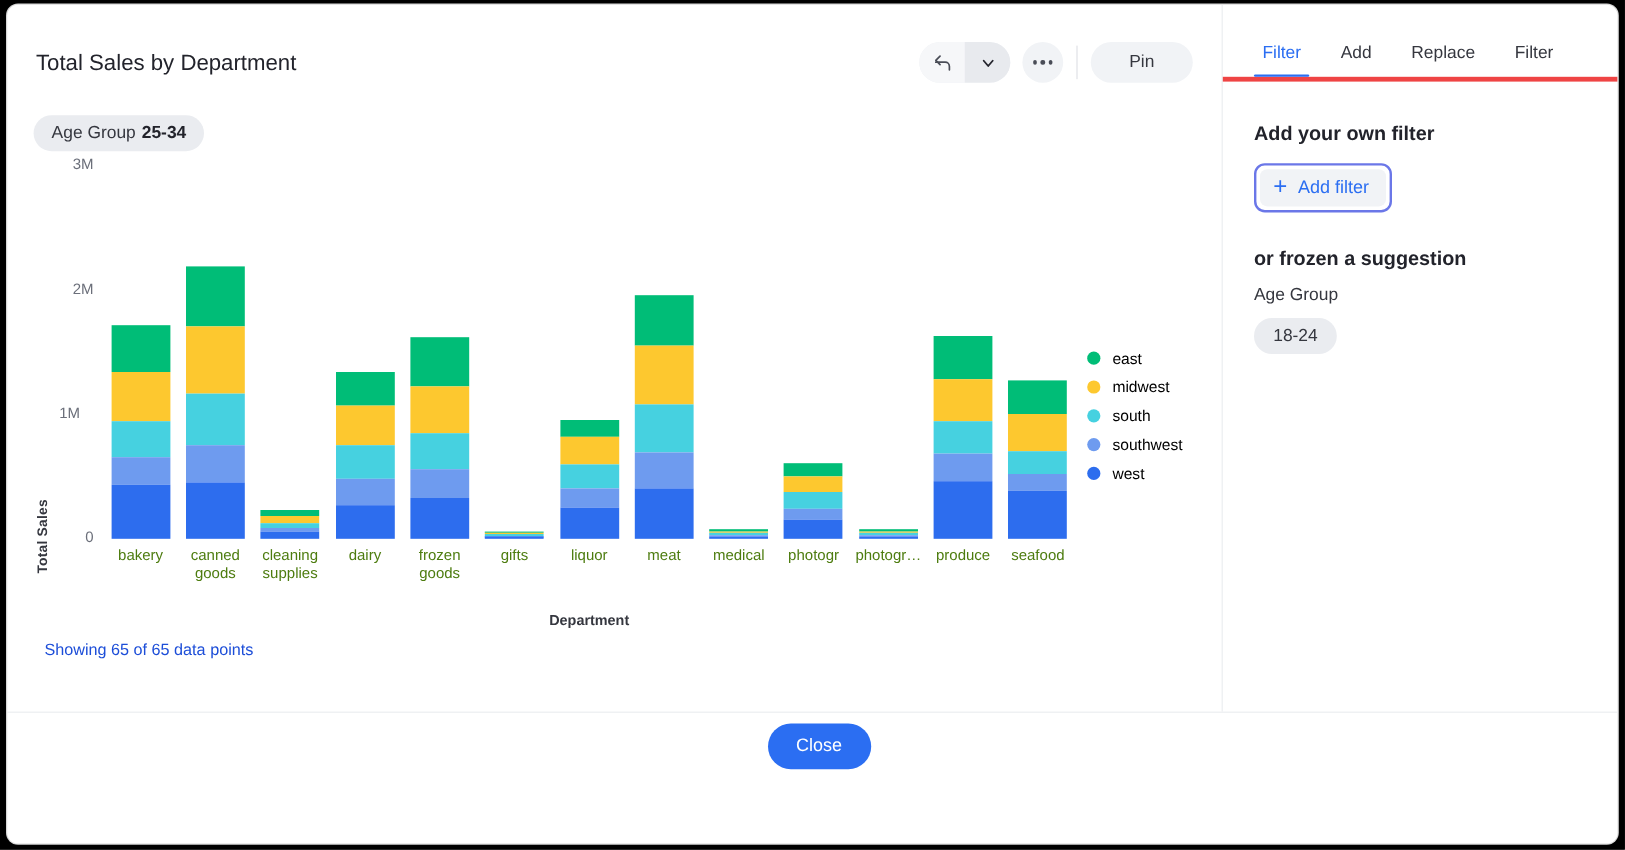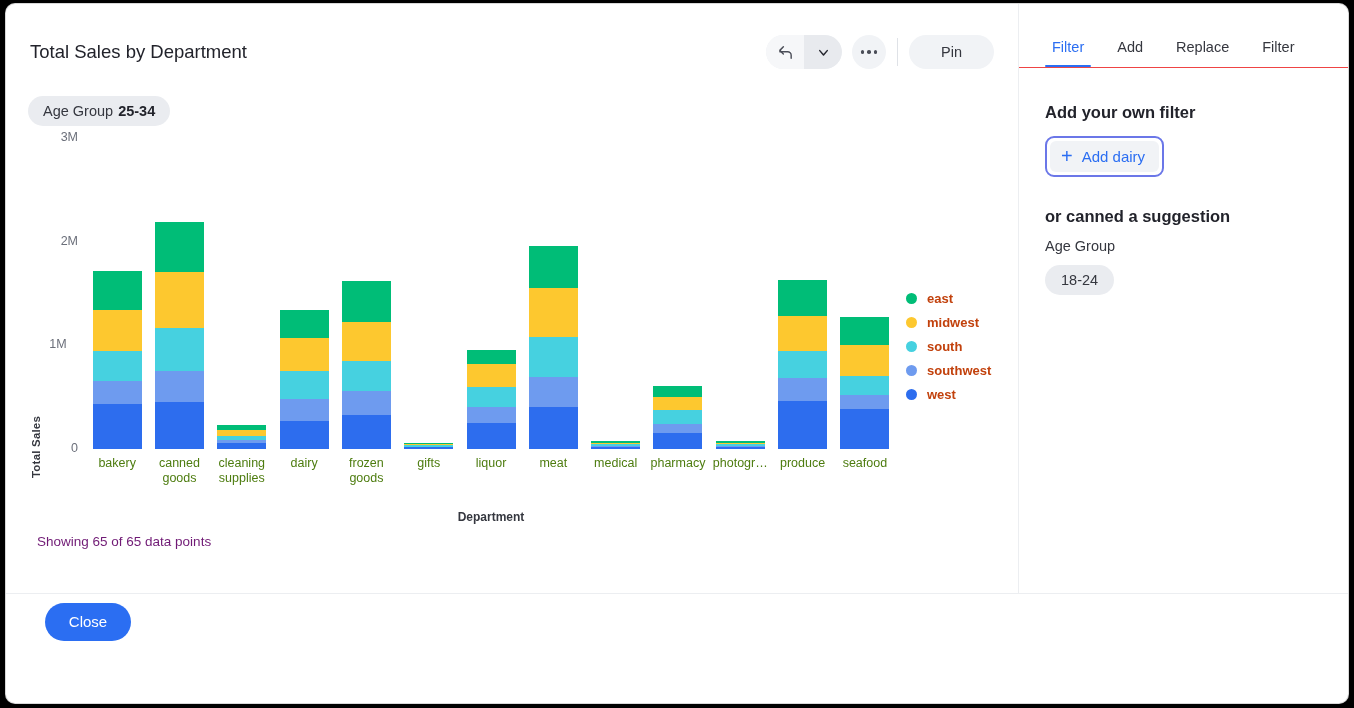--- a/index.html
+++ b/index.html
@@ -183,35 +183,35 @@
   .legend {
     position: absolute;
     left: 900px; top: 148px;
   }
   .lg-item {
     display: flex; align-items: center;
     height: 24px;
     cursor: pointer;
   }
   .lg-dot { width: 11px; height: 11px; border-radius: 50%; margin-right: 10px; }
-  .lg-txt { font-size: 13px; color: #c2410c; font-weight: bold; }
+  .lg-txt { font-size: 13px; color: #000000; }
   .datapoints {
     position: absolute;
     left: 31px; top: 530px;
     font-size: 13.5px;
-    color: #701a75;
+    color: #1d4ed8;
   }
 
   
   .tabs {
     display: flex;
     padding: 0 26px;
     height: 64px;
     align-items: flex-end;
-    border-bottom: 1px solid #ef4444;
+    border-bottom: 4px solid #ef4444;
   }
   .tab {
     font-size: 14.5px;
     color: #35373f;
     padding: 0 7px 12px 7px;
     margin-right: 19px;
     cursor: pointer;
     position: relative;
   }
   .tab.active { color: #2b6ef2; }
@@ -272,21 +272,21 @@
     padding: 7px 16px;
     font-size: 14.5px;
     color: #35373f;
     cursor: pointer;
   }
 
   
   .footer {
     height: 56px;
     border-top: 1px solid #eceef1;
-    display: flex; align-items: center; justify-content: flex-start;
+    display: flex; align-items: center; justify-content: center;
     padding-right: 28px;
     padding-left: 39px;
   }
   .btn-close {
     background: #2b6ef2;
     color: #fff;
     border: none;
     border-radius: 19px;
     height: 38px;
     min-width: 86px;
@@ -473,21 +473,21 @@
 goods</div>
             <div class="xlab">cleaning
 supplies</div>
             <div class="xlab">dairy</div>
             <div class="xlab">frozen
 goods</div>
             <div class="xlab">gifts</div>
             <div class="xlab">liquor</div>
             <div class="xlab">meat</div>
             <div class="xlab">medical</div>
-            <div class="xlab">pharmacy</div>
+            <div class="xlab">photogr</div>
             <div class="xlab">photogr…</div>
             <div class="xlab">produce</div>
             <div class="xlab">seafood</div>
           </div>
         <div class="xaxis-title">Department</div>
         <div class="legend" id="legend">
             <div class="lg-item">
               <span class="lg-dot" style="background: rgb(0, 189, 119);"></span>
               <span class="lg-txt">east</span>
             </div>
@@ -520,25 +520,25 @@
           <div class="tab">Replace</div>
           <div class="tab">Filter</div>
         </div>
 
       <div class="panel">
         <h3>Add your own filter</h3>
 
         <div class="addfilter-focus">
           <button class="addfilter-btn">
             <span class="plus">+</span>
-            <span>Add dairy</span>
+            <span>Add filter</span>
           </button>
         </div>
 
-        <div class="suggest-h">or canned a suggestion</div>
+        <div class="suggest-h">or frozen a suggestion</div>
         <div class="field-name">Age Group</div>
         <div class="sug-chip">18-24</div>
       </div>
 
     </div>
   </div>
 
   <div class="footer">
     <button class="btn-close">Close</button>
   </div>

